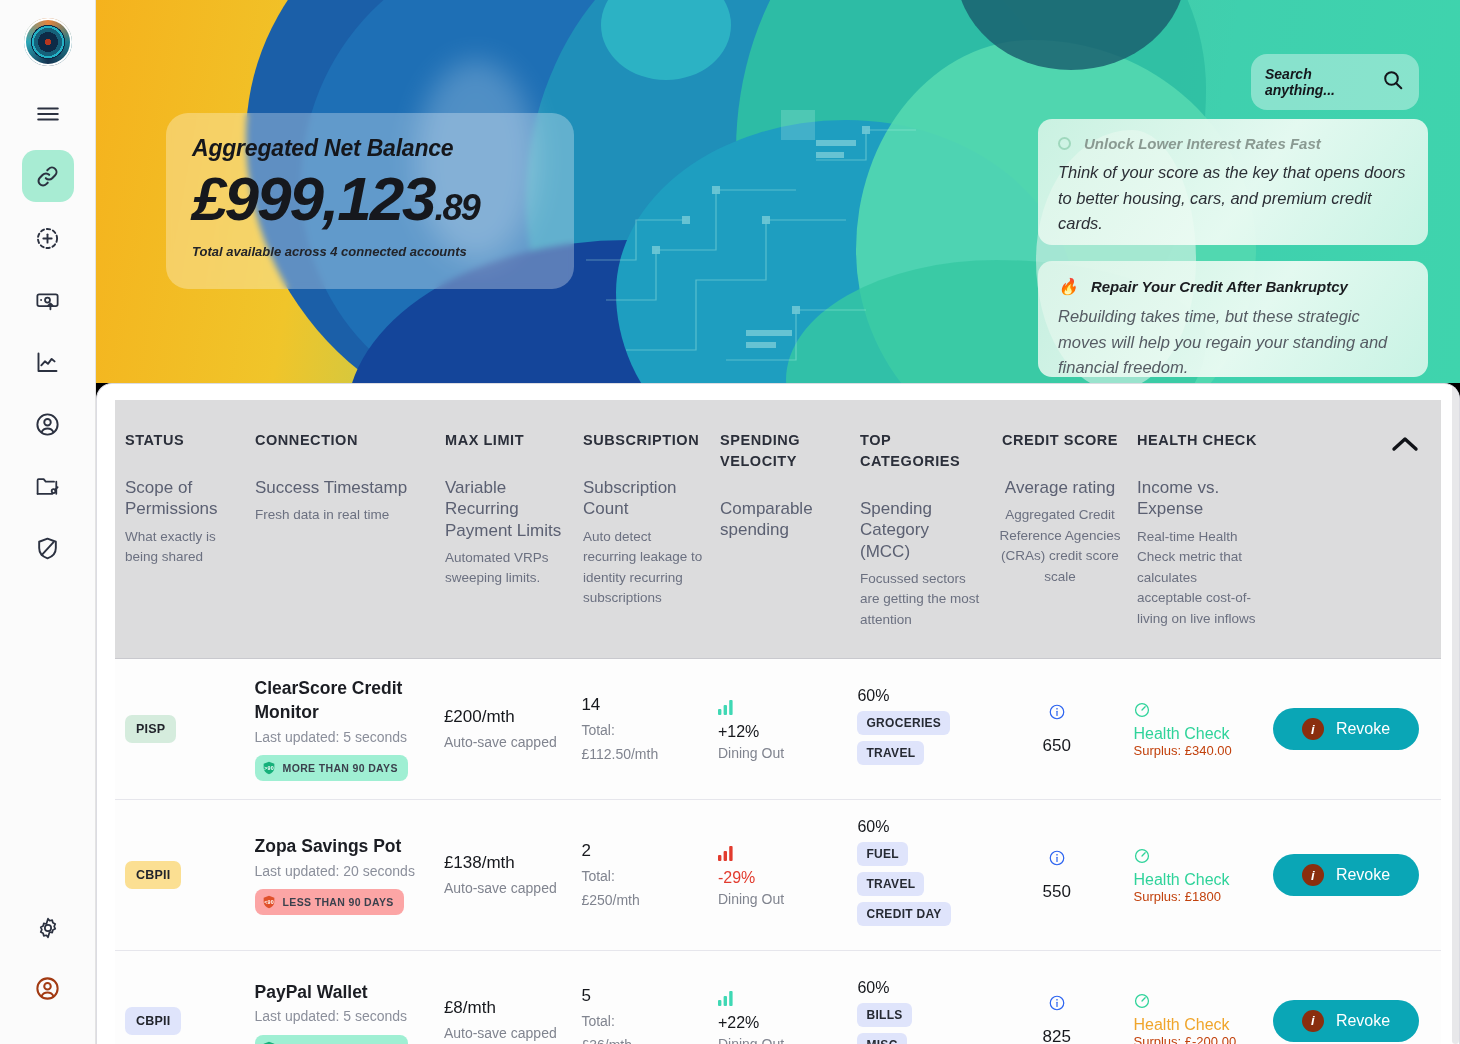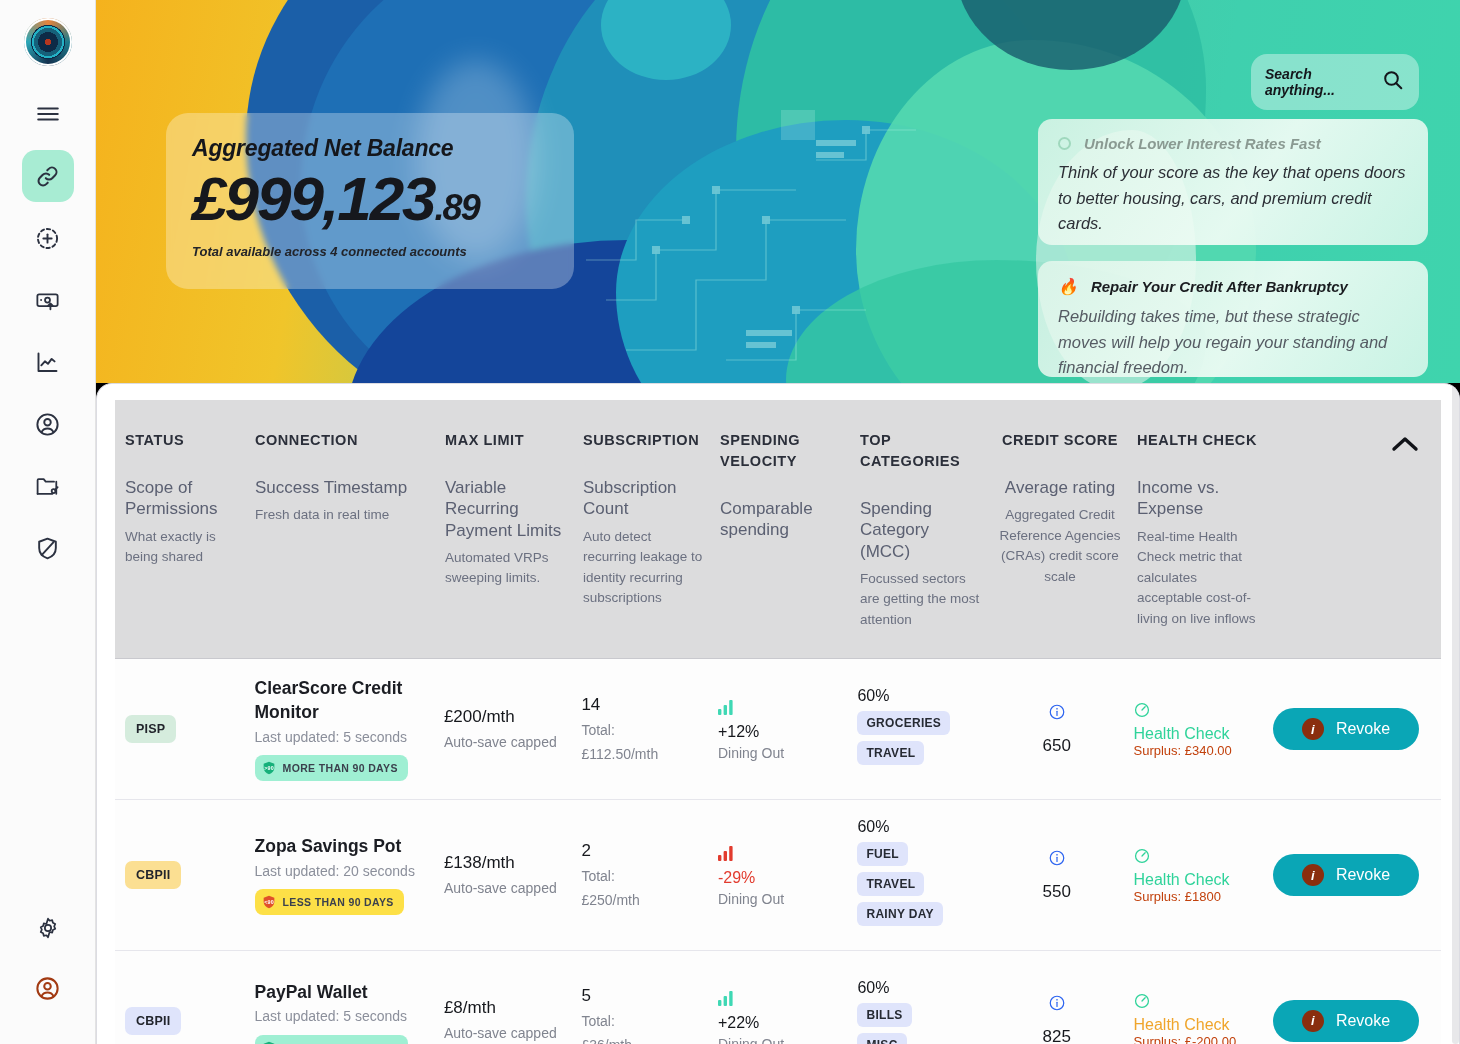--- a/index.html
+++ b/index.html
@@ -206,21 +206,21 @@
   .pill.cbpii-b { background: #dfe4fb; }
 
   .conn-name { font-size: 17.5px; font-weight: 700; color: #1b1d23; line-height: 1.35; }
   .conn-meta { font-size: 14px; color: #8b8f9b; line-height: 1.4; margin-top: 3px; }
   .age-badge {
     margin-top: 8px; display: inline-flex; align-items: center; gap: 6px;
     border-radius: 8px; padding: 5px 10px 5px 6px;
     font-size: 10.5px; font-weight: 700; letter-spacing: .35px; color: #3b414d;
   }
   .age-badge.good { background: #9fefd3; }
-  .age-badge.bad  { background: #fde047; }
+  .age-badge.bad  { background: #fca5a5; }
   .shield { width: 16px; height: 16px; display:block; }
 
   .cell-main { font-size: 17px; color: #16181d; line-height: 1.35; }
   .cell-sub  { font-size: 14px; color: #80848f; line-height: 1.5; margin-top: 3px; }
 
   .vel-icon { margin-bottom: 4px; }
   .vel-val { font-size: 16px; font-weight: 500; color: #16181d; }
   .vel-val.up { color: #16181d; }
   .vel-val.down { color: #e23b2e; }
   .vel-sub { font-size: 14px; color: #80848f; margin-top: 4px; }
@@ -585,21 +585,21 @@
                 <rect x="11.2" y="2" width="3.4" height="15" rx="1"></rect>
             </svg>
           </div>
           <div class="vel-val down">-29%</div>
           <div class="vel-sub">Dining Out</div>
         </div>
         <div class="col c-cat">
           <div class="cat-pct">60%</div>
           <span class="cat-tag">FUEL</span>
           <span class="cat-tag">TRAVEL</span>
-          <span class="cat-tag">RAINY DAY</span>
+          <span class="cat-tag">CREDIT DAY</span>
         </div>
         <div class="col c-score">
           <div>
             <svg width="18" height="18" viewBox="0 0 24 24" fill="none" stroke="#2b63f0" stroke-width="1.6">
               <circle cx="12" cy="12" r="9"></circle>
                 <line x1="12" y1="11" x2="12" y2="16.5" stroke-linecap="round"></line>
               <circle cx="12" cy="7.8" r="1.1" fill="#2b63f0" stroke="none"></circle>
             </svg>
           </div>
           <div class="score-val">550</div>

